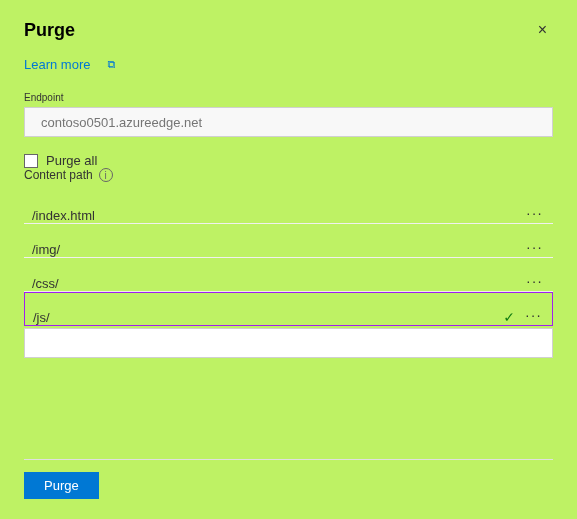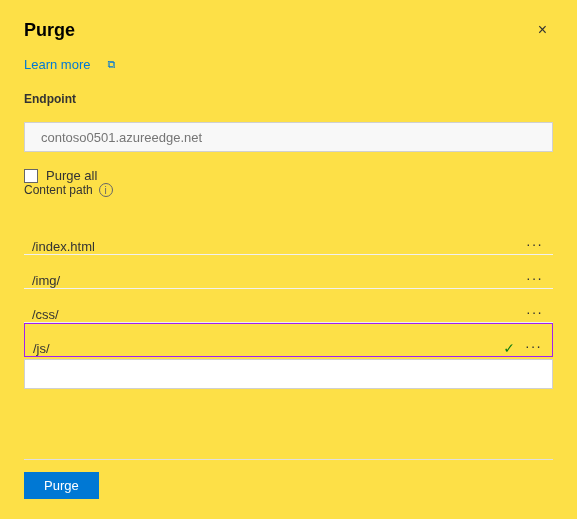--- a/index.html
+++ b/index.html
@@ -13,21 +13,21 @@
     body {
       background: #f0f0f0;
       display: flex;
       justify-content: center;
       align-items: center;
       width: 577px;
       height: 519px;
     }
 
     .dialog {
-      background: #fde047;
+      background: #bef264;
       width: 577px;
       height: 519px;
       position: relative;
       box-shadow: 0 2px 8px rgba(0,0,0,0.2);
       display: flex;
       flex-direction: column;
       padding: 20px 24px 20px 24px;
     }
 
     .dialog-header {
@@ -69,24 +69,24 @@
       gap: 17px;
       margin-bottom: 20px;
     }
 
     .external-icon {
       font-size: 11px;
       color: #0078d4;
     }
 
     .field-label {
-      font-size: 12px;
-      color: #333;
-      margin-bottom: 16px;
-      font-weight: 700;
+      font-size: 10px;
+      color: #333;
+      margin-bottom: 4px;
+      font-weight: 400;
     }
 
     .text-input {
       width: 100%;
       height: 30px;
       border: 1px solid #d0d0d0;
       background: #f8f8f8;
       padding: 0 16px;
       color: #666;
       font-size: 13px;
@@ -121,21 +121,21 @@
 
     .checkbox-label {
       font-size: 13px;
       color: #333;
     }
 
     .content-path-header {
       display: flex;
       align-items: center;
       gap: 6px;
-      margin-bottom: 24px;
+      margin-bottom: 8px;
     }
 
     .content-path-label {
       font-size: 12px;
       color: #333;
     }
 
     .info-icon {
       width: 14px;
       height: 14px;

